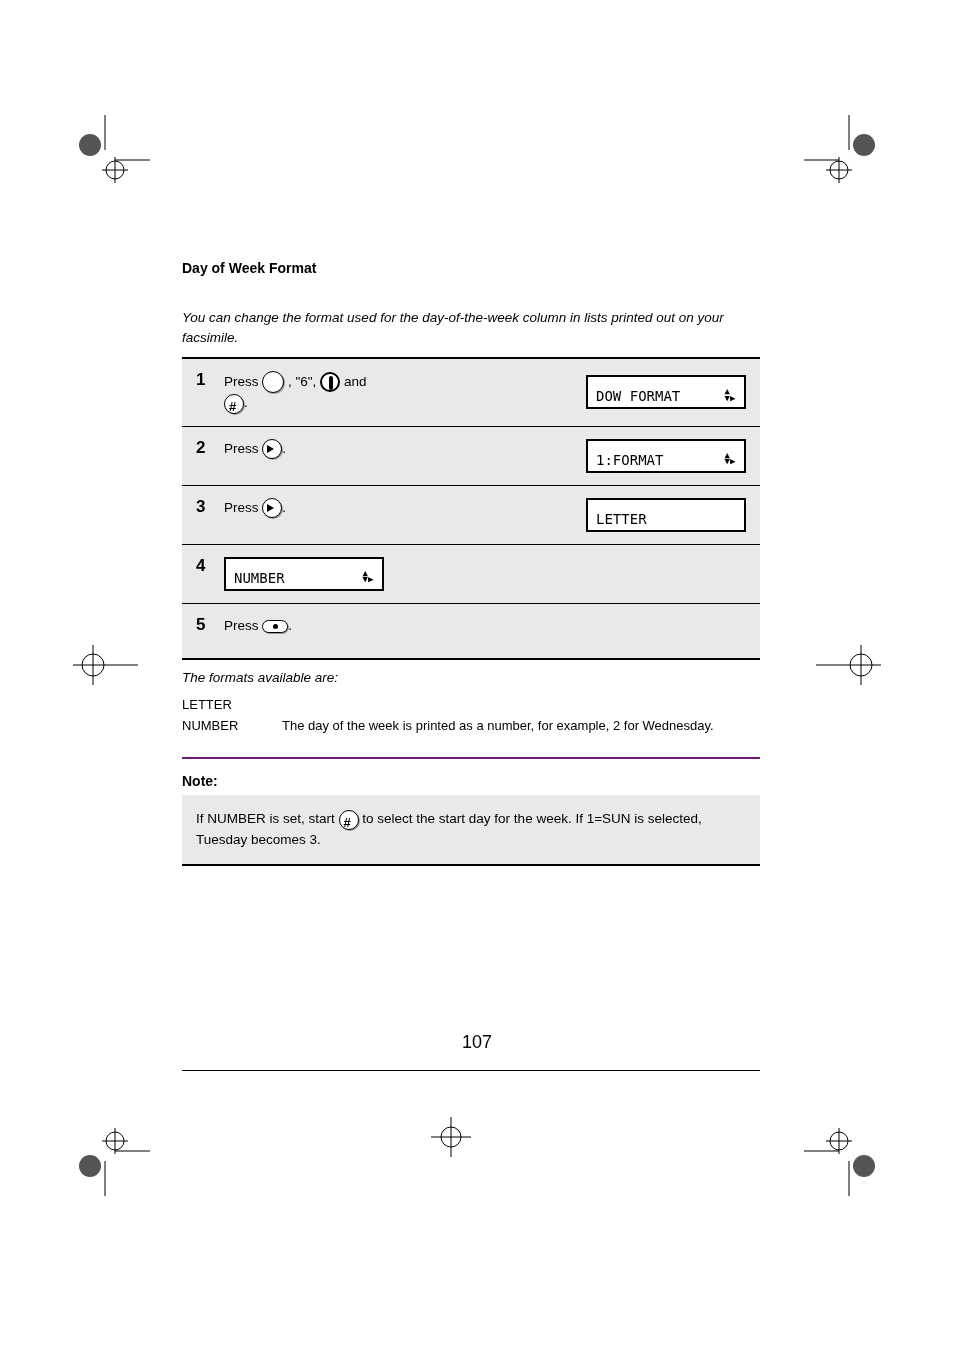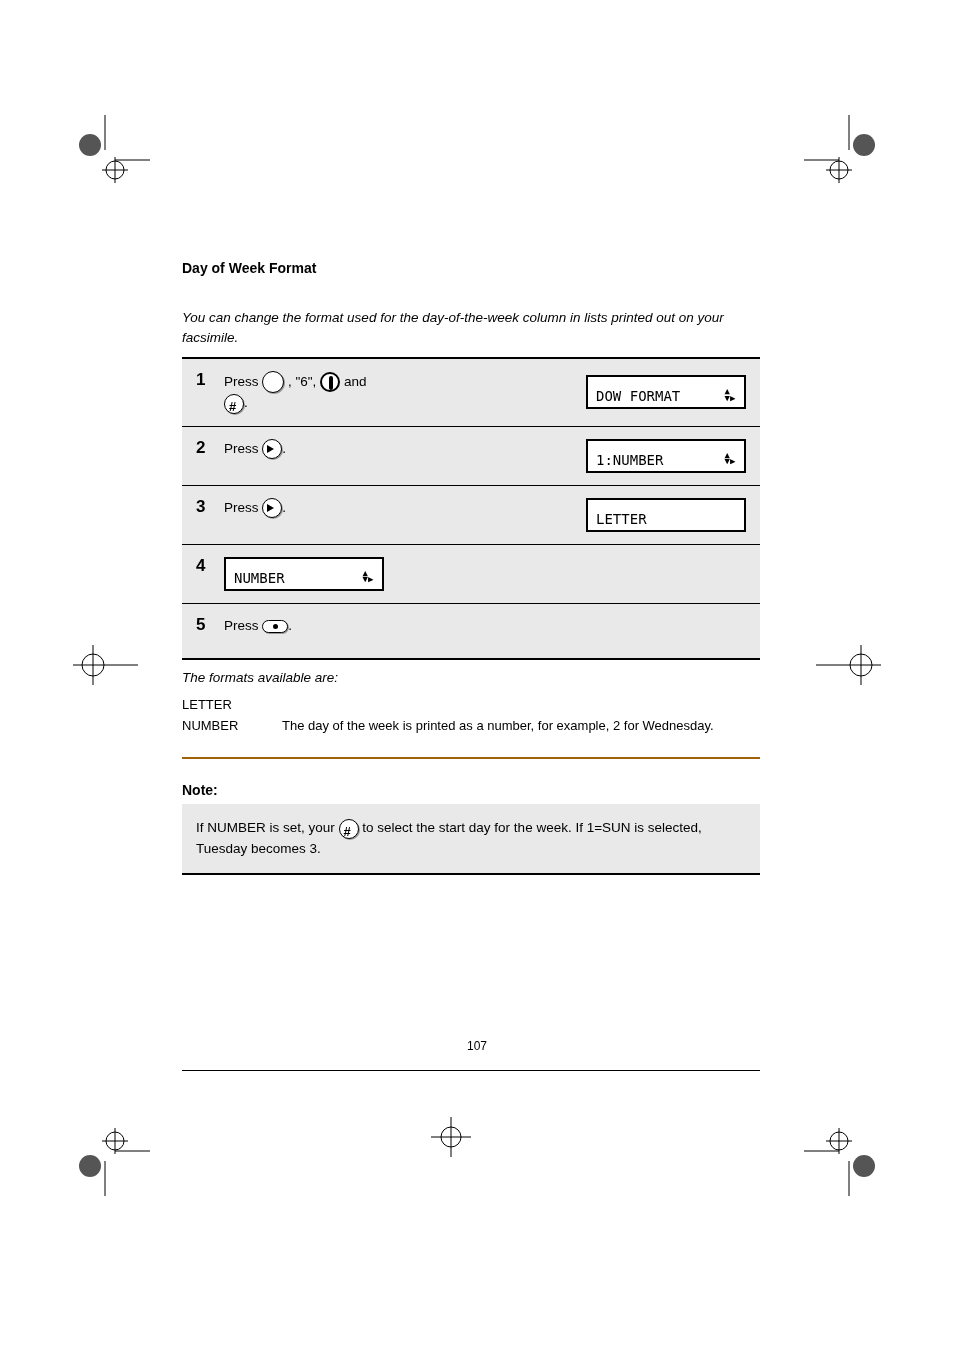--- a/index.html
+++ b/index.html
@@ -166,38 +166,38 @@
   .hash-icon::after {
     content: "#";
     position: absolute;
     left: 4px; top: 2px;
     font-size: 13px;
     font-weight: bold;
   }
   .note-label {
     font-size: 14px;
     font-weight: bold;
-    border-top: 2px solid #a16207;
-    padding-top: 23px;
+    border-top: 2px solid #701a75;
+    padding-top: 14px;
     margin-bottom: 6px;
     margin-top: 24px;
   }
   .note-box {
     background: #e9e9e9;
     border-bottom: 2px solid #000;
     padding: 14px;
     font-size: 13.5px;
     line-height: 1.5;
   }
   .page-num {
     position: absolute;
     left: 50%;
     transform: translateX(-50%);
     bottom: 298px;
-    font-size: 12px;
+    font-size: 18px;
   }
   .footer-bar {
     position: absolute;
     left: 182px;
     width: 578px;
     bottom: 280px;
     border-top: 1px solid #000;
   }
 </style>
 </head>
@@ -287,21 +287,21 @@
         </div>
       </div>
 
       <div class="trow">
         <div class="tnum">2</div>
         <div class="tdesc">
           Press <span class="round-btn"><span class="arrow-in"></span></span>.
         </div>
         <div class="lcd">
           <div class="lcd-box">
-            <span class="text">1:NUMBER</span>
+            <span class="text">1:FORMAT</span>
             <span class="lcd-arrows">▲<br>▼▶</span>
           </div>
         </div>
       </div>
 
       <div class="trow">
         <div class="tnum">3</div>
         <div class="tdesc">
           Press <span class="round-btn"><span class="arrow-in"></span></span>.
         </div>
@@ -336,21 +336,21 @@
     <div style="display:flex; margin-bottom:6px;">
       <div style="width:100px;">LETTER</div>
     </div>
     <div style="display:flex; margin-bottom:6px;">
       <div style="width:100px;">NUMBER</div>
       <div style="flex:1;">The day of the week is printed as a number, for example, 2 for Wednesday.</div>
     </div>
 
     <div class="note-label">Note:</div>
     <div class="note-box">
-      <span>If NUMBER is set, your </span>
+      <span>If NUMBER is set, start </span>
       <span class="hash-icon"></span>
       <span> to select the start day for the week. If 1=SUN is selected, Tuesday becomes 3.</span>
     </div>
 
   </div>
 
   <div class="footer-bar"></div>
   <div class="page-num">107</div>
 
 </div>

